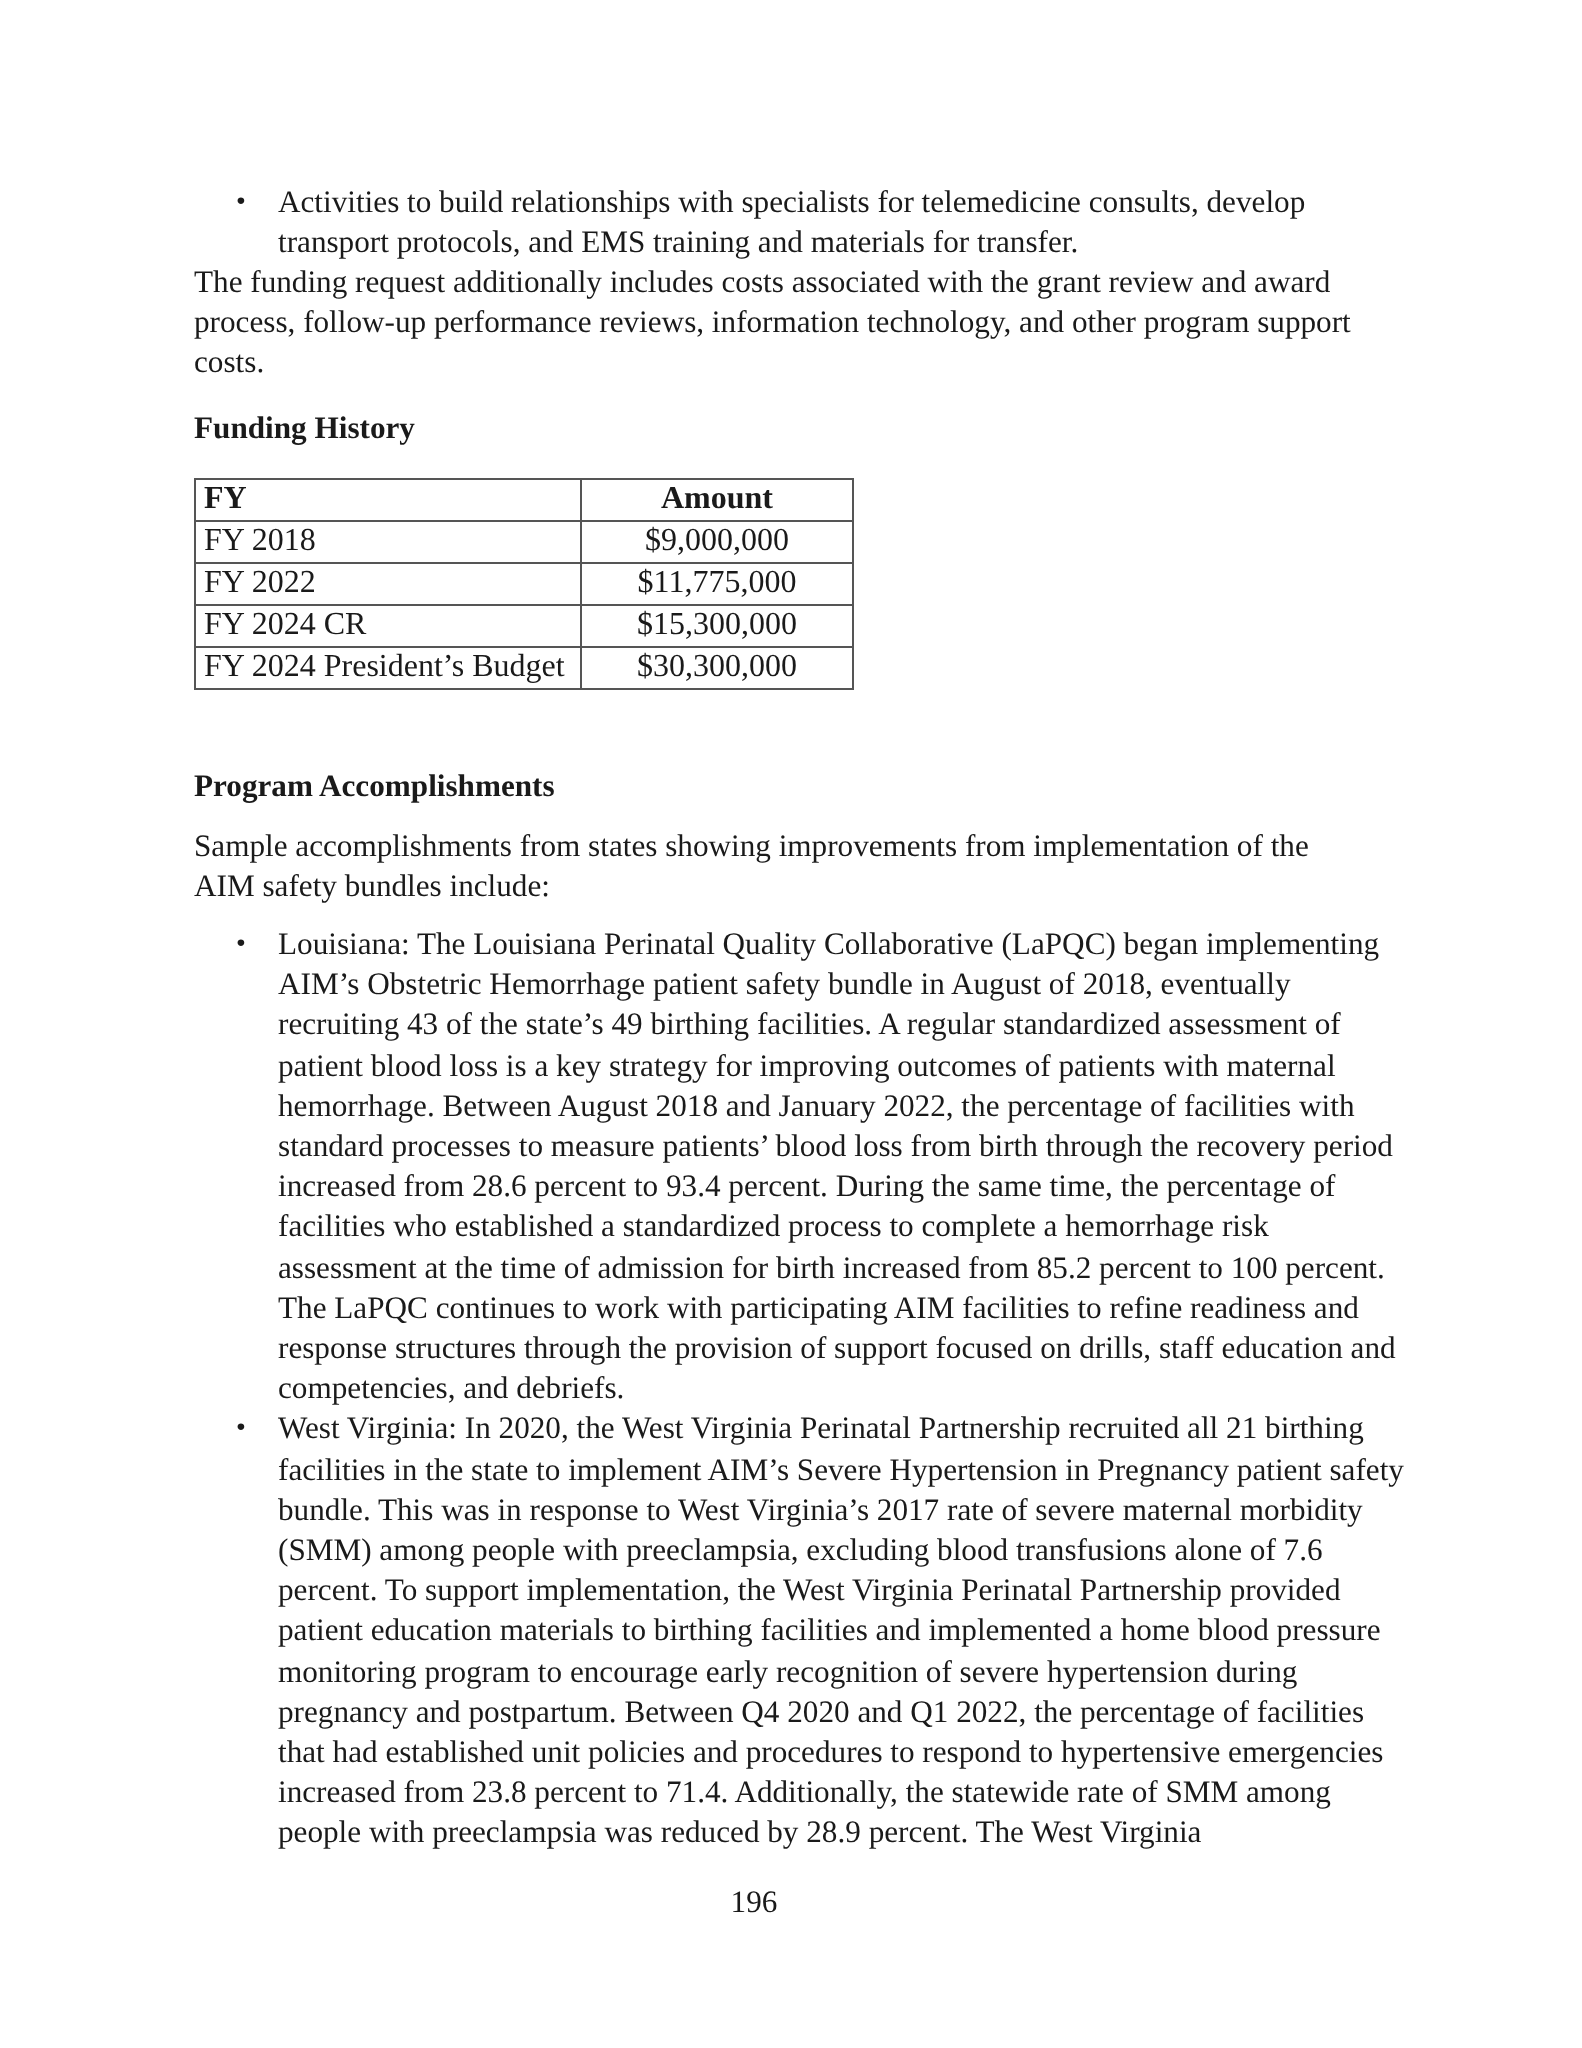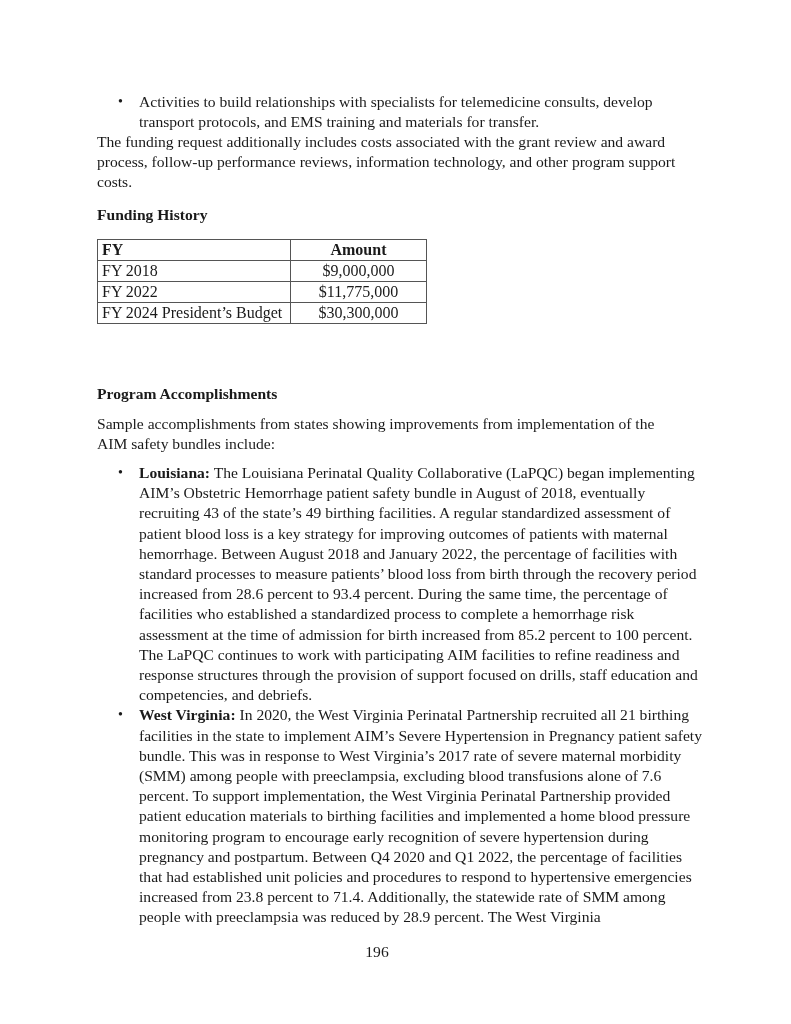--- a/index.html
+++ b/index.html
@@ -12,21 +12,21 @@
     }
     .page { position: absolute; left: 0; top: 0; width: 791px; height: 1024px; }
     .block { position: absolute; left: 97px; width: 600px; margin: 0; }
     .bullet-list { position: absolute; left: 97px; width: 610px; margin: 0; padding: 0; list-style: none; }
     .bullet-item { position: relative; padding-left: 42px; margin: 0; }
     .bullet-dot {
       position: absolute; left: 21px; top: 0;
       font-size: 14px;
     }
     .heading { font-weight: bold; }
-    .lead { font-weight: bold; }
+    .lead { font-weight: normal; }
     table.funding {
       position: absolute; left: 97px; top: 239px;
       border-collapse: collapse;
       width: 330px;
     }
     table.funding th, table.funding td {
       border: 1px solid #555;
       padding: 0 4px;
       height: 20px;
       line-height: 20px;
@@ -66,20 +66,24 @@
     <tbody>
       <tr>
         <td class="c1">FY 2018</td>
         <td class="c2">$9,000,000</td>
       </tr>
       <tr>
         <td class="c1">FY 2022</td>
         <td class="c2">$11,775,000</td>
       </tr>
       <tr>
+        <td class="c1">FY 2024 CR</td>
+        <td class="c2">$15,300,000</td>
+      </tr>
+      <tr>
         <td class="c1">FY 2024 President’s Budget</td>
         <td class="c2">$30,300,000</td>
       </tr>
     </tbody>
   </table>
 
   <p class="block heading" style="top:384px;">Program Accomplishments</p>
 
   <p class="block" style="top:414px; width:590px;">Sample accomplishments from states showing improvements from implementation of the AIM safety bundles include:</p>
 

